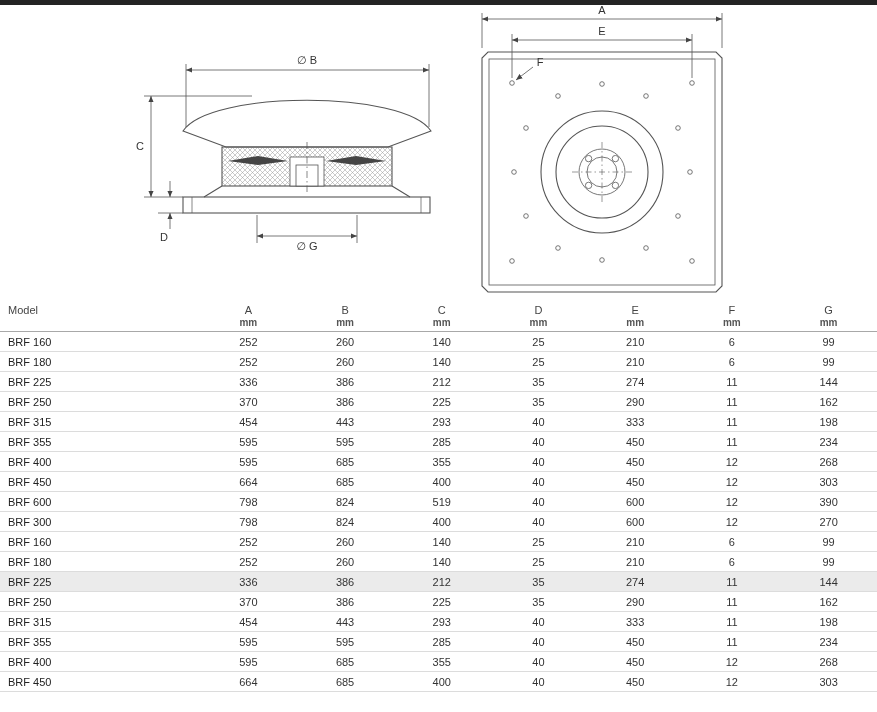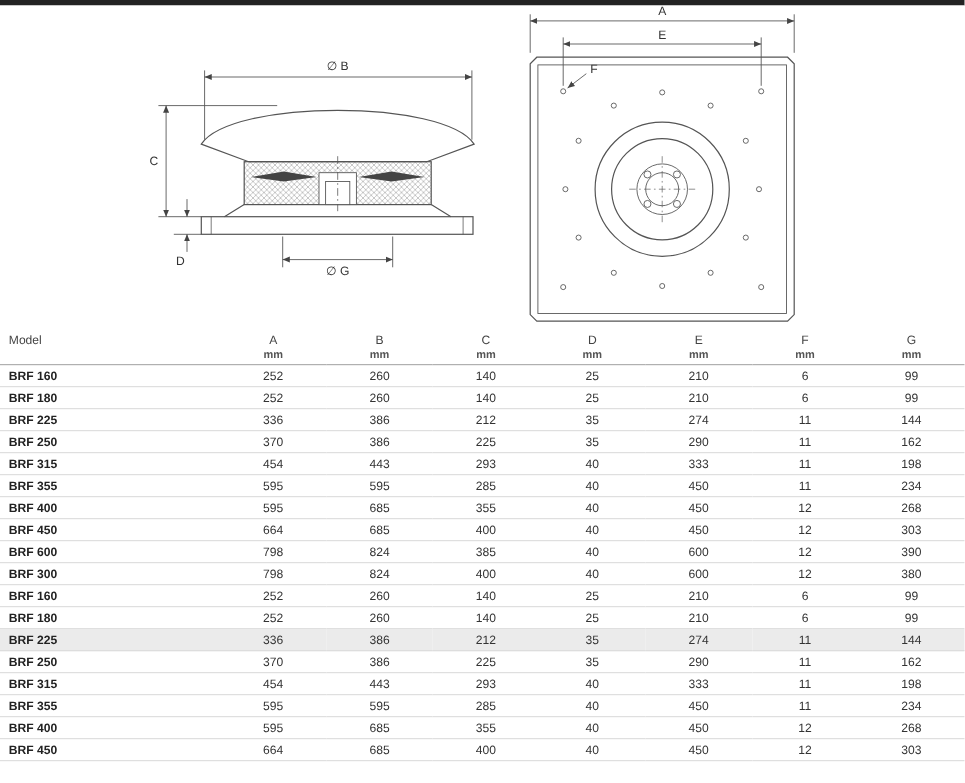--- a/index.html
+++ b/index.html
@@ -39,21 +39,21 @@
     border-bottom: 1px solid #dcdcdc;
     height: 20px;
     padding: 0;
     text-align: center;
     font-size: 11px;
     color: #333;
   }
   tbody td.model {
     text-align: left;
     padding-left: 8px;
-    font-weight: bold;
+    font-weight: normal;
     color: #222;
   }
   tbody tr.highlight { background: #ebebeb; }
 </style>
 </head>
 <body>
 
 <div class="topbar"></div>
 
 <div class="drawings">
@@ -297,35 +297,35 @@
         <td>400</td>
         <td>40</td>
         <td>450</td>
         <td>12</td>
         <td>303</td>
       </tr>
       <tr>
         <td class="model">BRF 600</td>
         <td>798</td>
         <td>824</td>
-        <td>385</td>
+        <td>519</td>
         <td>40</td>
         <td>600</td>
         <td>12</td>
         <td>390</td>
       </tr>
       <tr>
         <td class="model">BRF 300</td>
         <td>798</td>
         <td>824</td>
         <td>400</td>
         <td>40</td>
         <td>600</td>
         <td>12</td>
-        <td>380</td>
+        <td>270</td>
       </tr>
       <tr>
         <td class="model">BRF 160</td>
         <td>252</td>
         <td>260</td>
         <td>140</td>
         <td>25</td>
         <td>210</td>
         <td>6</td>
         <td>99</td>

